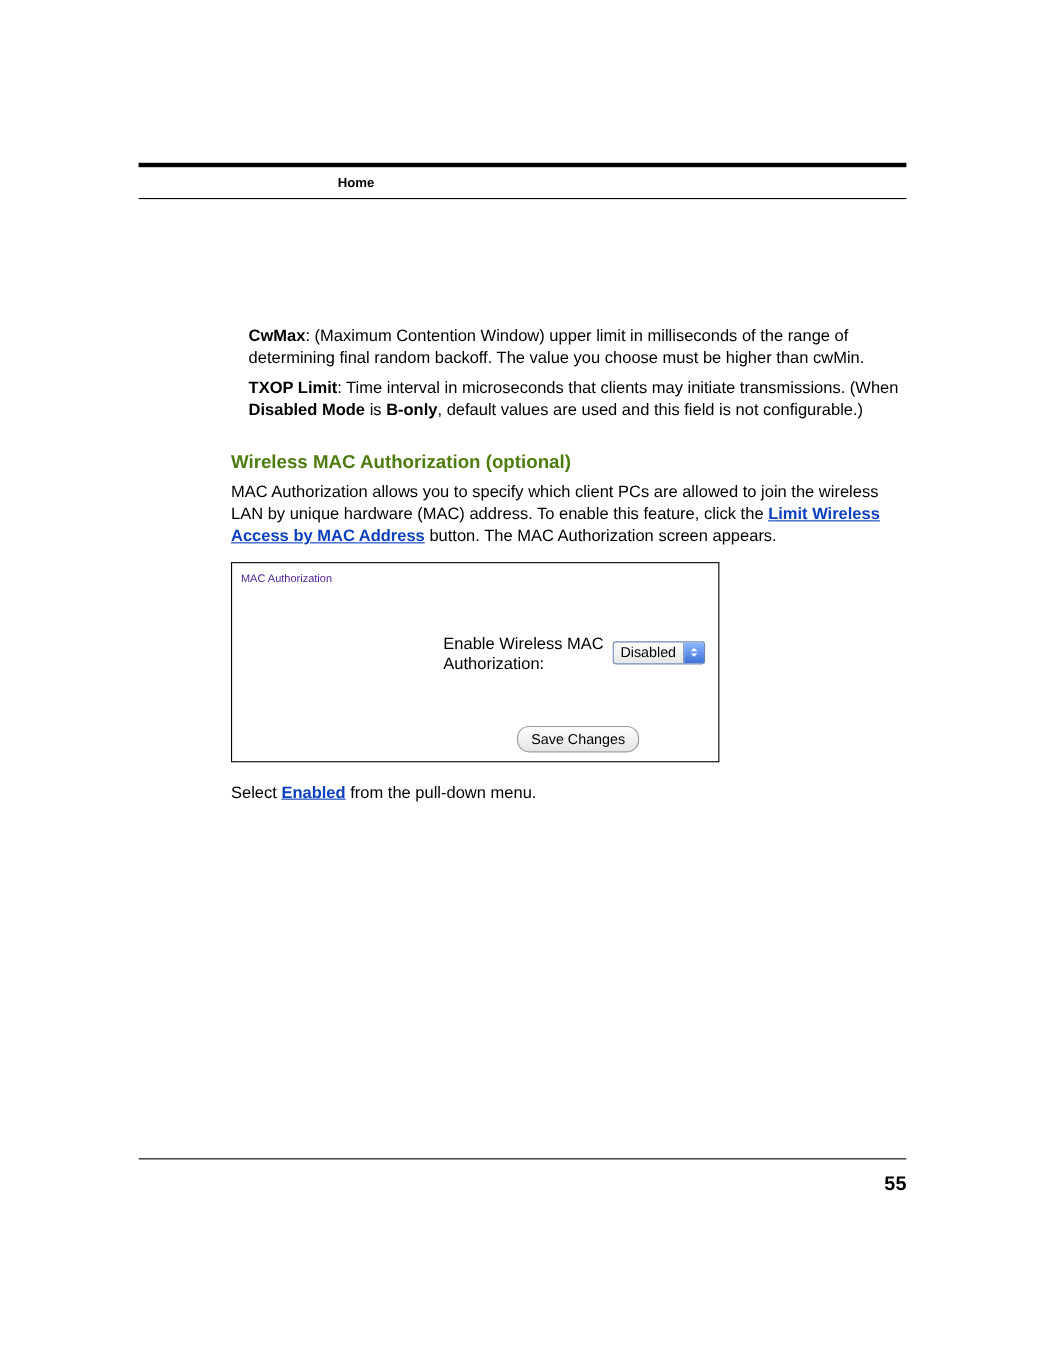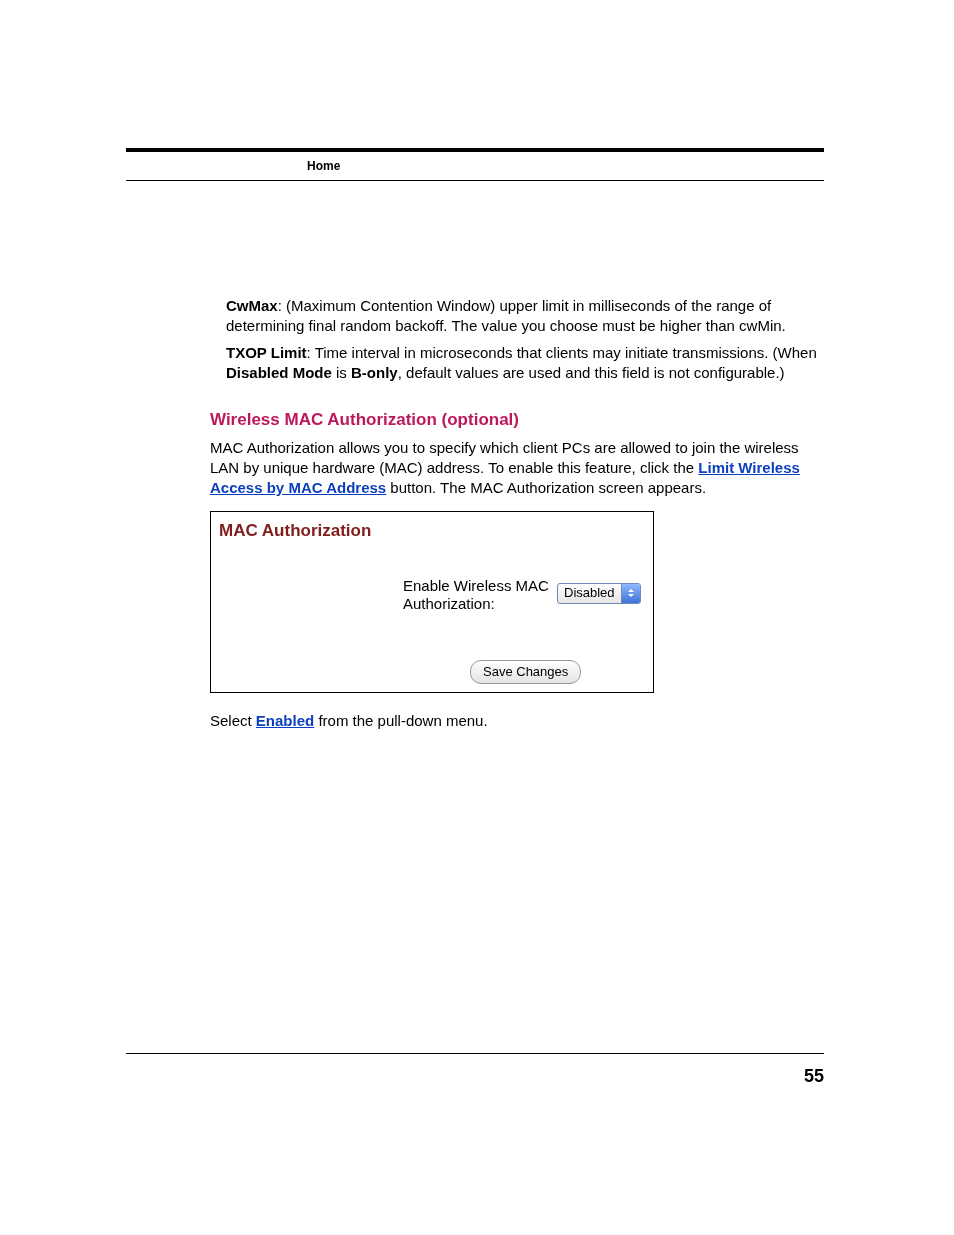--- a/index.html
+++ b/index.html
@@ -52,39 +52,39 @@
     margin-left: 16px;
     margin-bottom: 14px;
   }
   .b { font-weight: bold; }
   .link {
     color: #0a3fbf;
     font-weight: bold;
     text-decoration: underline;
   }
   .section-heading {
-    color: #be185d;
+    color: #4d7c0f;
     font-weight: bold;
     font-size: 17px;
     margin-top: 26px;
     margin-bottom: 6px;
   }
   .figure {
     margin-top: 12px;
     border: 1px solid #000;
     width: 444px;
     height: 182px;
     position: relative;
     box-sizing: border-box;
     background: #fff;
   }
   .fig-title {
-    color: #7f1d1d;
-    font-weight: bold;
-    font-size: 17px;
+    color: #4c1d95;
+    font-weight: normal;
+    font-size: 10px;
     position: absolute;
     top: 8px;
     left: 8px;
   }
   .fig-field-label {
     position: absolute;
     top: 65px;
     left: 192px;
     width: 150px;
     font-size: 15px;

